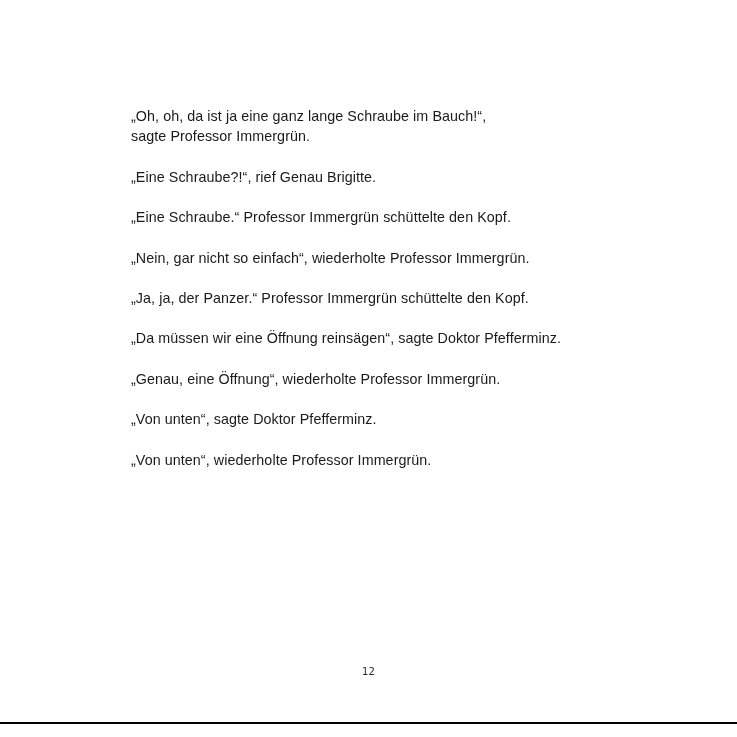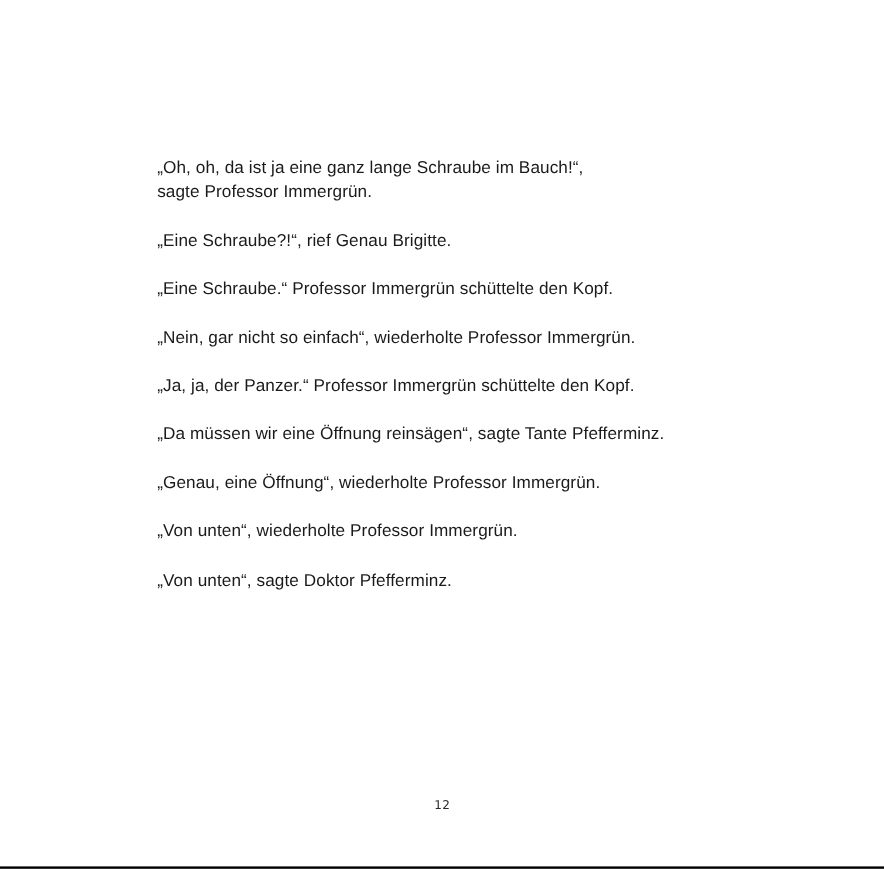--- a/index.html
+++ b/index.html
@@ -22,21 +22,20 @@
     inset: 0;
     background: #ffffff;
   }
 
   
   .text-column {
     position: absolute;
     left: 131px;
     top: 106px;
     width: 500px;
-    margin-top: 24px;
   }
 
   .paragraph {
     margin: 0 0 20px 0;
     font-size: 14.3px;
     line-height: 20.4px;
     color: #1a1a1a;
     letter-spacing: 0.005em;
     white-space: pre-line;
   }
@@ -72,23 +71,23 @@
 
 <div class="page">
 
   <div class="text-column">
     <p class="paragraph">„Oh, oh, da ist ja eine ganz lange Schraube im Bauch!“,
 sagte Professor Immergrün.</p>
     <p class="paragraph">„Eine Schraube?!“, rief Genau Brigitte.</p>
     <p class="paragraph">„Eine Schraube.“ Professor Immergrün schüttelte den Kopf.</p>
     <p class="paragraph">„Nein, gar nicht so einfach“, wiederholte Professor Immergrün.</p>
     <p class="paragraph">„Ja, ja, der Panzer.“ Professor Immergrün schüttelte den Kopf.</p>
-    <p class="paragraph">„Da müssen wir eine Öffnung reinsägen“, sagte Tante Pfefferminz.</p>
+    <p class="paragraph">„Da müssen wir eine Öffnung reinsägen“, sagte Doktor Pfefferminz.</p>
     <p class="paragraph">„Genau, eine Öffnung“, wiederholte Professor Immergrün.</p>
+    <p class="paragraph">„Von unten“, sagte Doktor Pfefferminz.</p>
     <p class="paragraph">„Von unten“, wiederholte Professor Immergrün.</p>
-    <p class="paragraph">„Von unten“, sagte Doktor Pfefferminz.</p>
   </div>
 
   <div class="page-number">12</div>
 
   <div class="footer-rule"></div>
 
 </div>
 
 </body></html>

